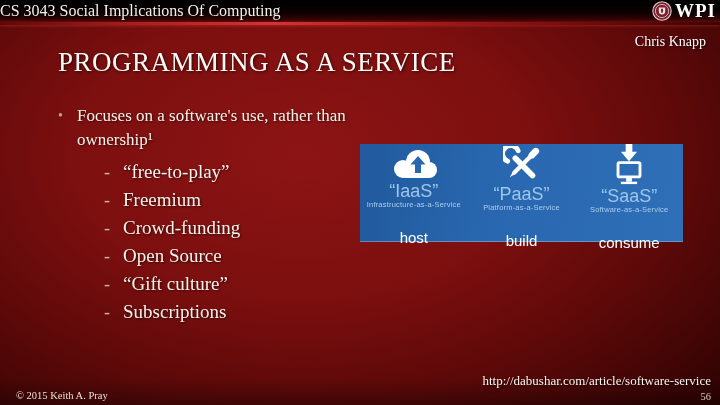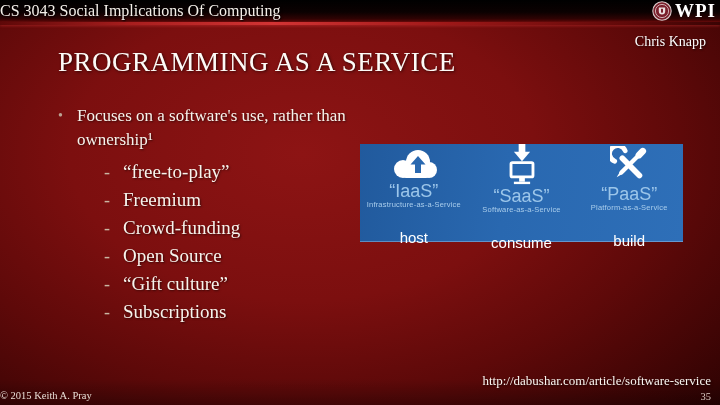--- a/index.html
+++ b/index.html
@@ -41,21 +41,21 @@
     border-bottom:1px solid rgba(185,215,245,.4);
     display:flex;font-family:"Liberation Sans",sans-serif;}
   .diag-col{flex:1;display:flex;flex-direction:column;align-items:center;justify-content:center;padding-top:9px;}
   .diag-icon{height:42px;display:flex;align-items:center;justify-content:center;}
   .diag-acronym{color:#9cc6ea;font-size:18px;line-height:18px;margin-top:1px;}
   .diag-fullname{color:#a9cdec;font-size:7.5px;line-height:9px;letter-spacing:.2px;}
   .diag-action{color:#ffffff;font-size:15px;line-height:17px;margin-top:20px;}
   
   .source-url{position:absolute;right:9px;top:373px;color:#fbf7f2;font-size:13px;
     text-shadow:1px 1px 2px rgba(0,0,0,.6);z-index:4;}
-  .copyright{position:absolute;left:0;top:390px;color:#e9ded6;font-size:10.5px;z-index:4;}
+  .copyright{position:absolute;left:16px;top:390px;color:#e9ded6;font-size:10.5px;z-index:4;}
   .page-number{position:absolute;right:9px;top:391px;color:#dbcbc4;font-size:10.5px;z-index:4;}
 </style>
 </head>
 <body>
 
 <div class="slide">
 
   <div class="topbar">
     <span class="topbar-title">CS 3043 Social Implications Of Computing</span>
     <div class="wpi-logo">
@@ -118,49 +118,49 @@
           </g>
           <polygon points="29,8 36.5,16.5 32,16.5 32,25 26,25 26,16.5 21.5,16.5" fill="#2968b0"></polygon>
         </svg>
       </div>
       <div class="diag-acronym">“IaaS”</div>
       <div class="diag-fullname">Infrastructure-as-a-Service</div>
       <div class="diag-action">host</div>
     </div>
     <div class="diag-col">
       <div class="diag-icon">
+        <svg width="38" height="38" viewBox="0 0 40 40">
+          <g stroke="#ffffff" fill="none">
+            <path d="M5,16 A8.5,8.5 0 1 1 16,5" stroke-width="5" stroke-linecap="round"></path>
+            <line x1="13" y1="13" x2="31" y2="31" stroke-width="6" stroke-linecap="round"></line>
+            <line x1="30" y1="10" x2="12" y2="28" stroke-width="4.5" stroke-linecap="round"></line>
+            <line x1="30.5" y1="9.5" x2="34.5" y2="5.5" stroke-width="7" stroke-linecap="round"></line>
+          </g>
+          <polygon points="7,33 13,29.5 10.5,27" fill="#ffffff"></polygon>
+        </svg>
+      </div>
+      <div class="diag-acronym">“PaaS”</div>
+      <div class="diag-fullname">Platform-as-a-Service</div>
+      <div class="diag-action">build</div>
+    </div>
+    <div class="diag-col">
+      <div class="diag-icon">
         <svg width="40" height="42" viewBox="0 0 40 44">
           <g fill="#ffffff">
             <rect x="16.5" y="0" width="7" height="9"></rect>
             <polygon points="11.5,8 28.5,8 20,18"></polygon>
             <rect x="17" y="35.5" width="6" height="4"></rect>
             <rect x="11.5" y="39.5" width="17" height="2.5"></rect>
           </g>
           <rect x="8.5" y="19.5" width="23" height="15" rx="1.5" fill="none" stroke="#ffffff" stroke-width="3"></rect>
         </svg>
       </div>
       <div class="diag-acronym">“SaaS”</div>
       <div class="diag-fullname">Software-as-a-Service</div>
       <div class="diag-action">consume</div>
     </div>
-    <div class="diag-col">
-      <div class="diag-icon">
-        <svg width="38" height="38" viewBox="0 0 40 40">
-          <g stroke="#ffffff" fill="none">
-            <path d="M5,16 A8.5,8.5 0 1 1 16,5" stroke-width="5" stroke-linecap="round"></path>
-            <line x1="13" y1="13" x2="31" y2="31" stroke-width="6" stroke-linecap="round"></line>
-            <line x1="30" y1="10" x2="12" y2="28" stroke-width="4.5" stroke-linecap="round"></line>
-            <line x1="30.5" y1="9.5" x2="34.5" y2="5.5" stroke-width="7" stroke-linecap="round"></line>
-          </g>
-          <polygon points="7,33 13,29.5 10.5,27" fill="#ffffff"></polygon>
-        </svg>
-      </div>
-      <div class="diag-acronym">“PaaS”</div>
-      <div class="diag-fullname">Platform-as-a-Service</div>
-      <div class="diag-action">build</div>
-    </div>
   </div>
 
   <div class="source-url">http://dabushar.com/article/software-service</div>
   <div class="copyright">© 2015 Keith A. Pray</div>
-  <div class="page-number">35</div>
+  <div class="page-number">56</div>
 
 </div>
 
 </body></html>

